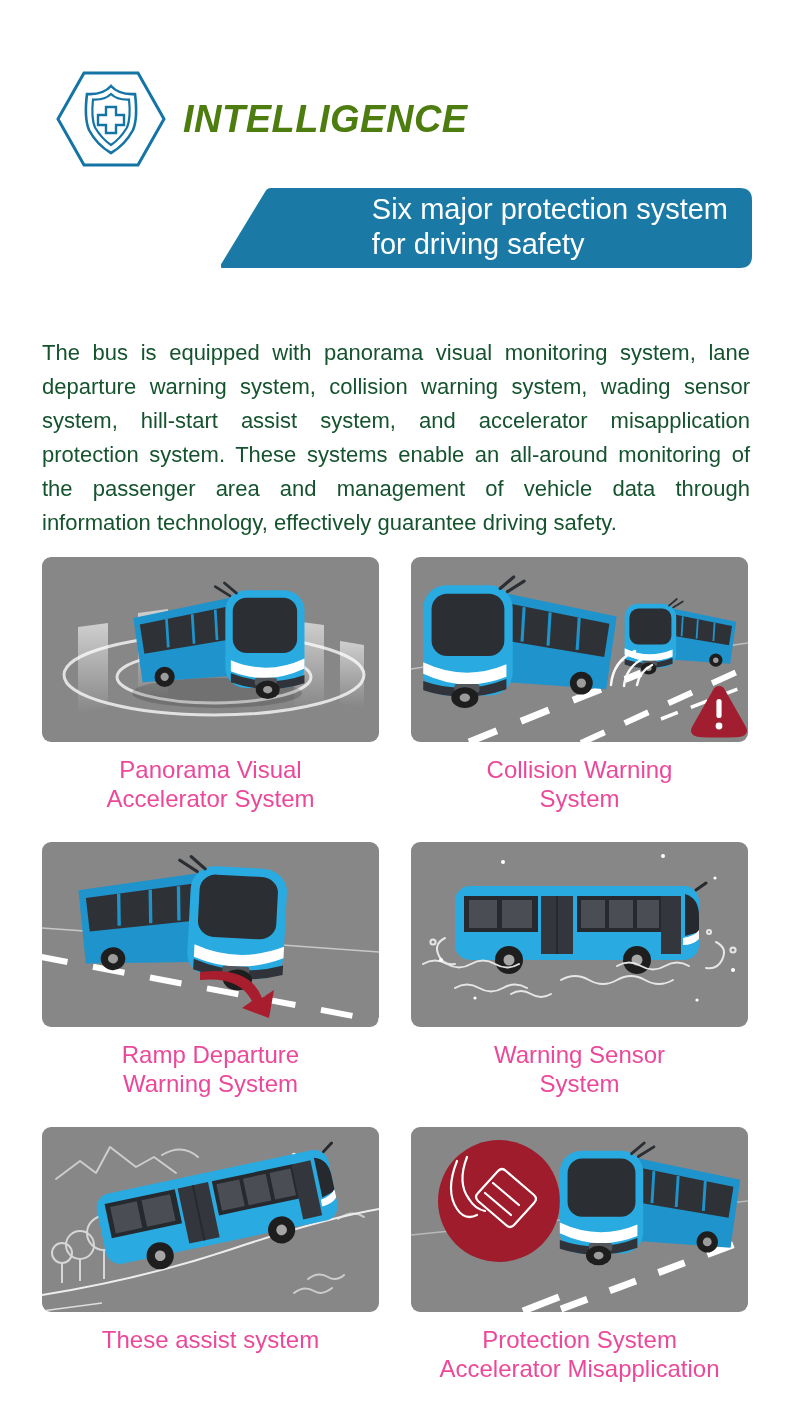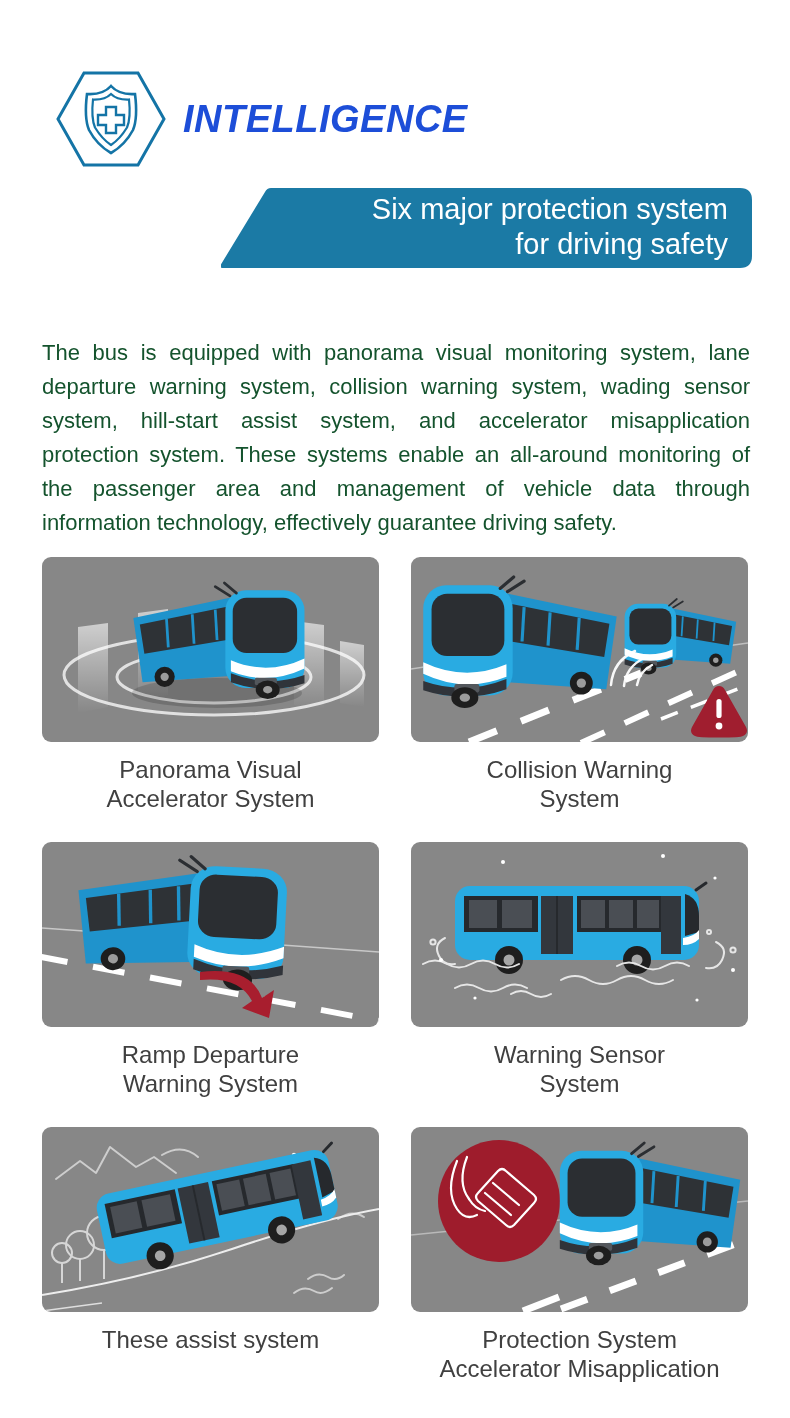--- a/index.html
+++ b/index.html
@@ -3,39 +3,39 @@
 <meta charset="utf-8">
 <style>
   html,body{margin:0;padding:0;background:#ffffff;}
   .page{position:relative;width:790px;height:1418px;background:#ffffff;
         font-family:"Liberation Sans",sans-serif;overflow:hidden;}
 
   
   .header{position:absolute;top:68px;left:55px;display:flex;align-items:center;}
   .header-icon{width:112px;height:102px;flex:0 0 auto;}
   .title{margin-left:16px;font-size:38px;font-weight:bold;font-style:italic;
-         color:#1d4ed8;letter-spacing:0.5px;}
+         color:#4d7c0f;letter-spacing:0.5px;}
 
   
   .banner{position:absolute;top:188px;left:221px;width:531px;height:80px;}
   .banner-shape{position:absolute;left:0;top:0;width:531px;height:80px;}
-  .banner-text{position:absolute;top:4px;right:24px;text-align:right;color:#ffffff;
+  .banner-text{position:absolute;top:4px;right:24px;color:#ffffff;
                font-size:29px;line-height:35px;}
 
   
   .intro{position:absolute;top:314px;left:42px;width:708px;font-size:22px;
          line-height:34px;color:#14532d;text-align:justify;}
 
   
   .grid{position:absolute;top:557px;left:42px;width:706px;display:grid;
         grid-template-columns:337px 337px;column-gap:32px;row-gap:29px;}
   .card{width:337px;}
   .panel{width:337px;height:185px;border-radius:9px;background:#878787;overflow:hidden;}
   .panel svg{display:block;width:337px;height:185px;}
-  .caption{margin-top:13px;text-align:center;font-size:24px;line-height:29px;color:#404040;}
+  .caption{margin-top:13px;text-align:center;font-size:24px;line-height:29px;color:#ec4899;}
   .caption span{display:block;}
 
   .hidden-defs{position:absolute;width:0;height:0;overflow:hidden;}
 </style>
 </head>
 <body>
 
 <svg class="hidden-defs" aria-hidden="true">
   <defs>
     <linearGradient id="lightfade" x1="0" y1="0" x2="0" y2="1">

